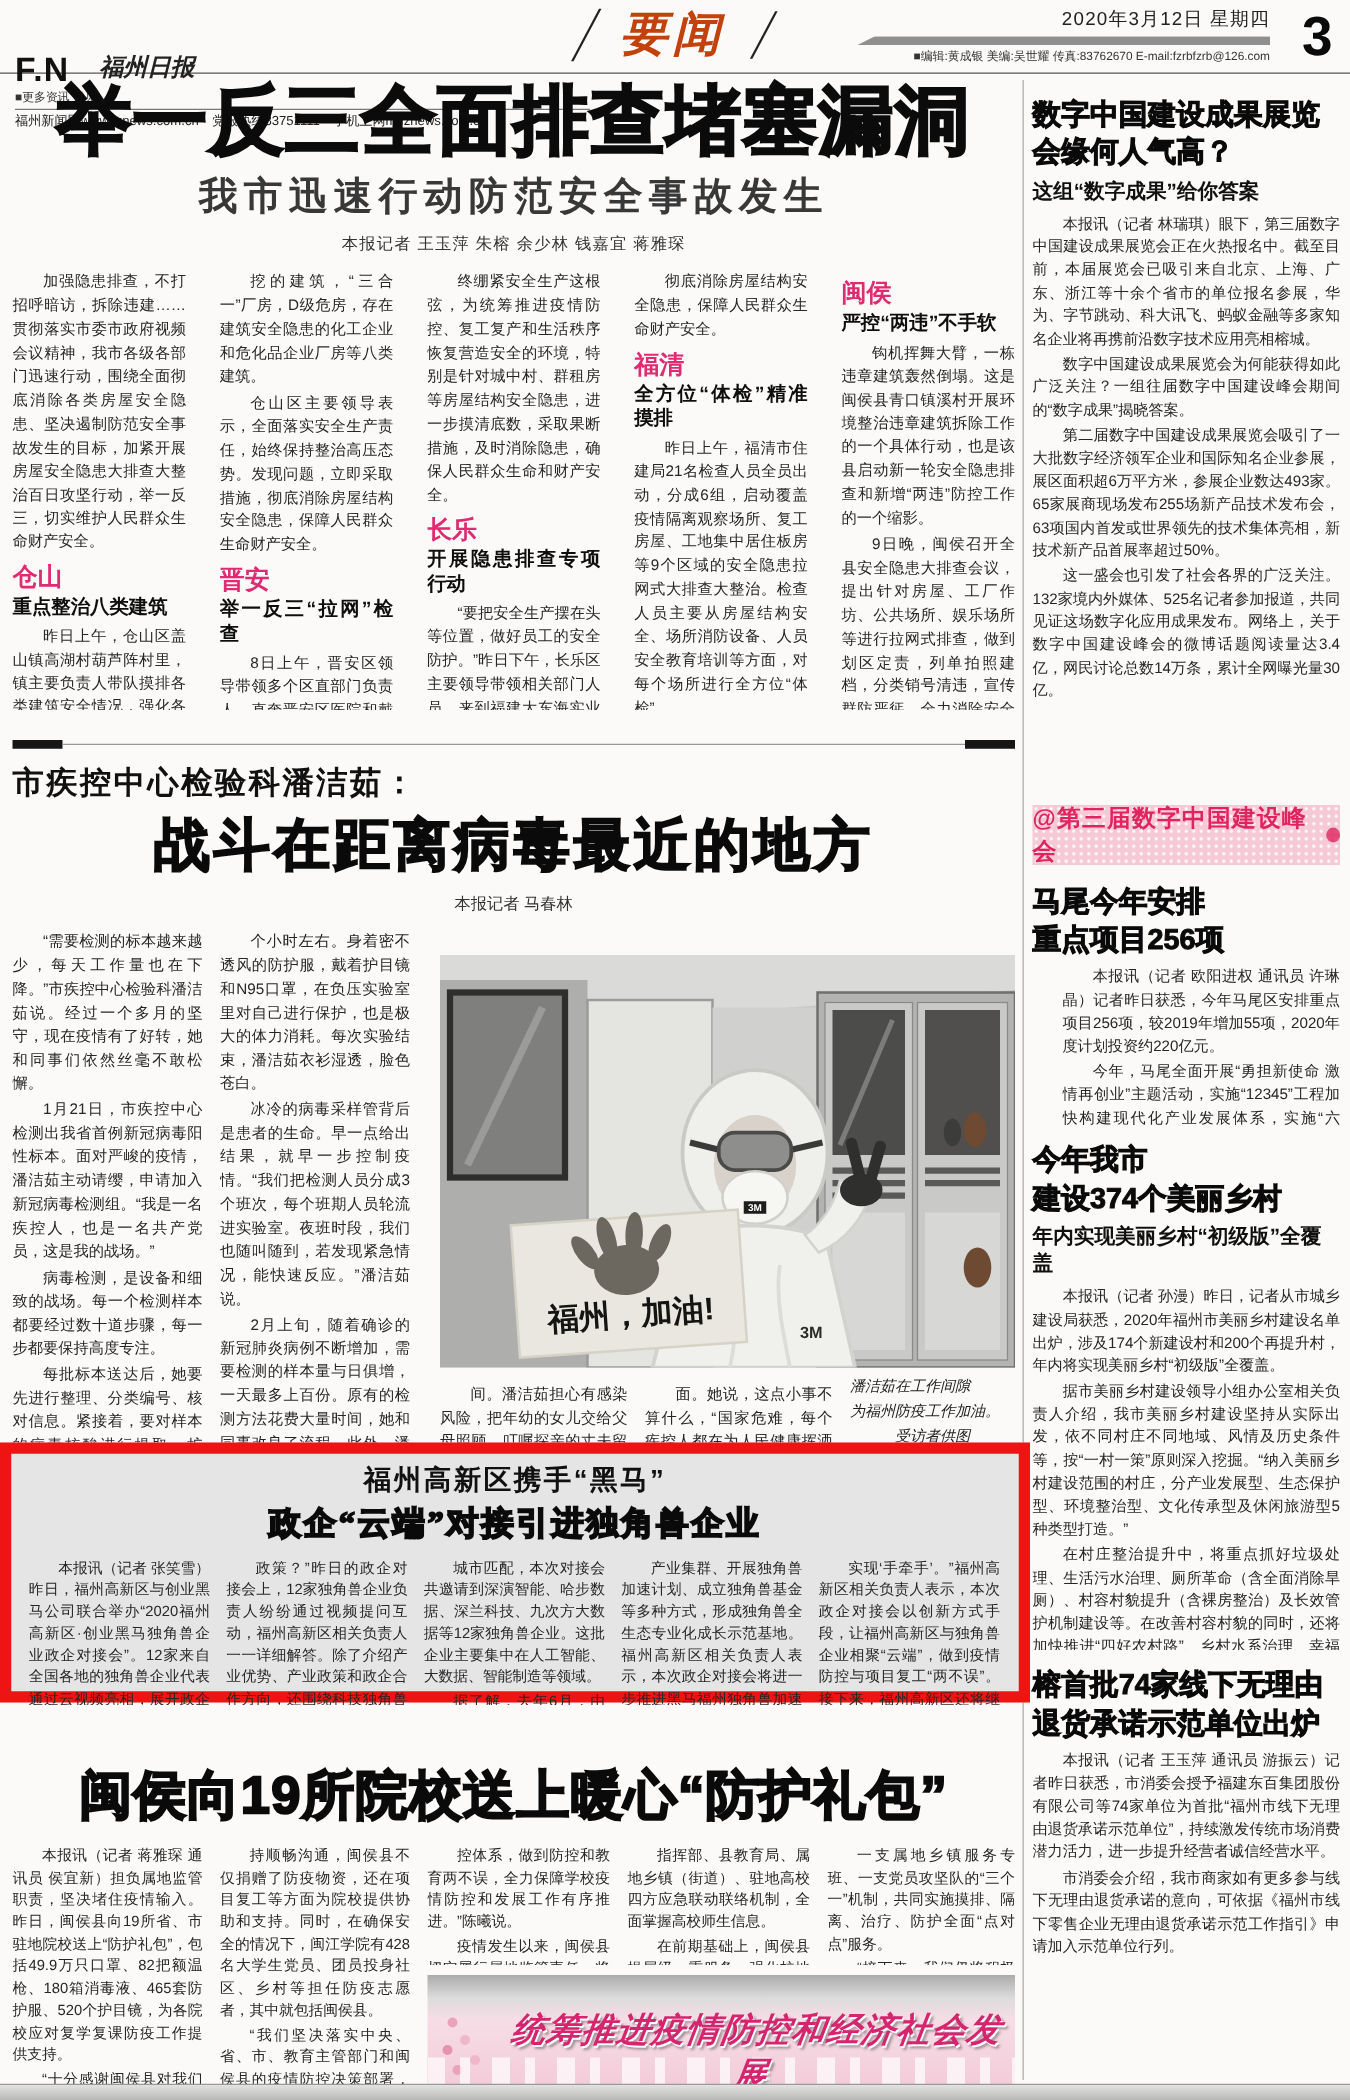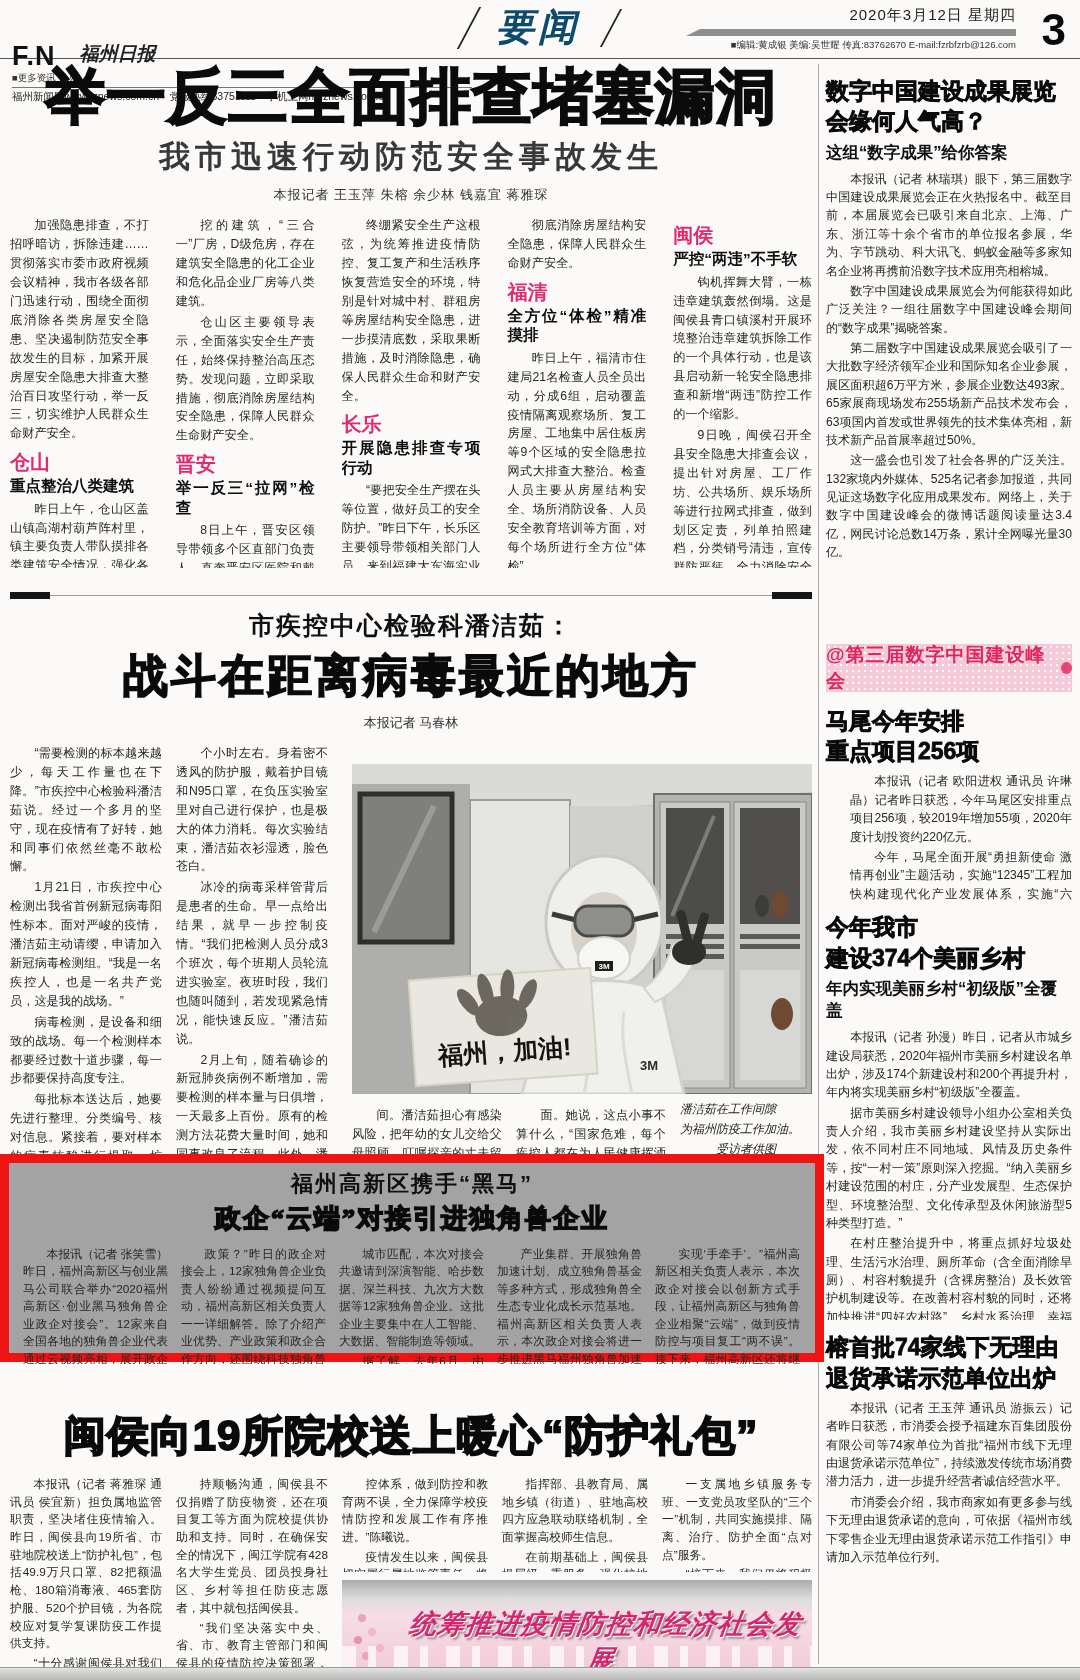--- a/index.html
+++ b/index.html
@@ -9,21 +9,21 @@
   
   #masthead{position:absolute;left:0;top:0;right:0;height:58px;border-bottom:1.5px solid #555;}
   .mh-left{position:absolute;left:12px;top:2px;width:470px;}
   .mh-logo-row{display:flex;align-items:flex-start;gap:24px;margin-top:39px;}
   .mh-fn{font-size:27px;font-weight:900;letter-spacing:1px;color:#111;}
   .mh-paper{font-size:19px;font-style:italic;font-weight:600;color:#222;font-family:"Liberation Serif","DejaVu Serif",serif;}
   .mh-more{font-size:9.5px;color:#333;margin-top:0px;}
   .mh-contact{font-size:10.5px;color:#222;border-top:1px solid #777;padding-top:2px;margin-top:2px;width:460px;}
   .mh-center{position:absolute;left:468px;top:2px;display:flex;align-items:center;}
   .mh-slash{width:2px;height:42px;background:#222;transform:skewX(-28deg);margin-right:26px;}
-  .mh-sec{font-size:38px;font-weight:900;font-style:italic;letter-spacing:4px;color:#0c4a6e;}
+  .mh-sec{font-size:38px;font-weight:900;font-style:italic;letter-spacing:4px;color:#c2410c;}
   .mh-slash2{width:2px;height:38px;background:#222;transform:skewX(-28deg);margin-left:30px;}
   .mh-right{position:absolute;right:64px;top:6px;width:330px;text-align:right;}
   .mh-date{font-size:15px;color:#222;letter-spacing:1px;}
   .mh-bar{height:7px;background:#8f8f8f;margin:4px 0 3px;clip-path:polygon(14px 0,100% 0,100% 100%,0 100%);}
   .mh-editors{font-size:9.5px;color:#333;}
   .mh-pageno{position:absolute;right:14px;top:8px;font-size:44px;font-weight:900;color:#0a0a0a;line-height:1;}
   
   .para{text-indent:2em;margin:0 0 2px;}
   .sec-head{color:#e02a72;font-size:20px;font-weight:900;margin:7px 0 2px;line-height:1.2;}
   .sub-head{font-size:15.5px;font-weight:900;color:#0e0e0e;margin:0 0 4px;line-height:1.25;}
@@ -35,38 +35,38 @@
   .lead-hl{font-size:60px;font-weight:900;text-align:center;letter-spacing:1px;color:#0b0b0b;line-height:1.04;-webkit-text-stroke:2px #0b0b0b;}
   .lead-sub{font-size:31px;font-weight:800;text-align:center;color:#383838;letter-spacing:5px;margin-top:8px;}
   .lead-by{font-size:13px;text-align:center;color:#333;margin-top:8px;letter-spacing:1px;}
   .lead-cols{display:flex;gap:27px;margin-top:12px;height:352px;overflow:hidden;}
   .lead-cols .bodycol{width:150px;}
   
   #cdc{position:absolute;left:10px;top:592px;width:802px;height:558px;}
   .ruleline{display:flex;align-items:center;}
   .ruleline .cap{width:40px;height:7px;background:#161616;}
   .ruleline .line{flex:1;height:1px;background:#9a9a9a;}
-  .cdc-kicker{font-size:25px;font-weight:900;text-align:center;color:#111;margin-top:10px;letter-spacing:2px;}
+  .cdc-kicker{font-size:25px;font-weight:900;color:#111;margin-top:10px;letter-spacing:2px;}
   .cdc-hl{font-size:45px;font-weight:900;text-align:center;color:#0a0a0a;letter-spacing:3px;margin-top:4px;-webkit-text-stroke:1.5px #0a0a0a;}
   .cdc-by{font-size:13px;text-align:center;color:#333;margin-top:8px;}
   .cdc-body{position:relative;margin-top:12px;height:424px;}
   .cdc-body .bodycol{position:absolute;}
   .cdc-c1{left:0;top:0;width:152px;height:424px;}
   .cdc-c2{left:166px;top:0;width:152px;height:424px;}
   .cdc-c3{left:342px;top:362px;width:150px;height:62px;}
   .cdc-c4{left:506px;top:362px;width:150px;height:62px;}
   #cdc-photo{position:absolute;left:342px;top:20px;width:460px;height:330px;background:#c6c6c4;}
   .cdc-cap{position:absolute;left:670px;top:356px;width:132px;font-family:"Liberation Serif","DejaVu Serif",serif;
            font-style:italic;font-size:12px;line-height:1.65;color:#1d1d1d;}
   .cdc-cap .r{text-align:center;}
   .endmark{display:flex;align-items:center;margin-top:6px;}
   .endmark .dot{width:6px;height:6px;border-radius:50%;background:#1a1a1a;}
   .endmark .ln{flex:1;height:1.5px;background:#1a1a1a;}
   
-  #redbox{position:absolute;left:0;top:1154px;width:824px;height:208px;border:9px solid #ee1414;background:#a3a3a3;box-sizing:border-box;}
+  #redbox{position:absolute;left:0;top:1154px;width:824px;height:208px;border:9px solid #ee1414;background:#e5e5e5;box-sizing:border-box;}
   .rb-inner{padding:6px 14px 0;}
   .rb-kicker{font-size:22px;font-weight:900;text-align:center;color:#101010;letter-spacing:2px;}
   .rb-hl{font-size:26px;font-weight:900;text-align:center;color:#0a0a0a;letter-spacing:2px;margin-top:2px;font-family:Liberation Serif, serif;-webkit-text-stroke:1.5px #0a0a0a;}
   .rb-cols{display:flex;gap:13px;margin-top:10px;height:118px;overflow:hidden;}
   .rb-cols .bodycol{width:145px;font-size:11.8px;line-height:1.48;}
   
   #minhou{position:absolute;left:10px;top:1408px;width:802px;height:258px;}
   .m2-hl{font-size:42px;font-weight:900;text-align:center;color:#0a0a0a;letter-spacing:1px;-webkit-text-stroke:1.8px #0a0a0a;}
   .m2-body{position:relative;margin-top:12px;height:196px;}
   .m2-body .bodycol{position:absolute;font-size:11.8px;line-height:1.5;}

